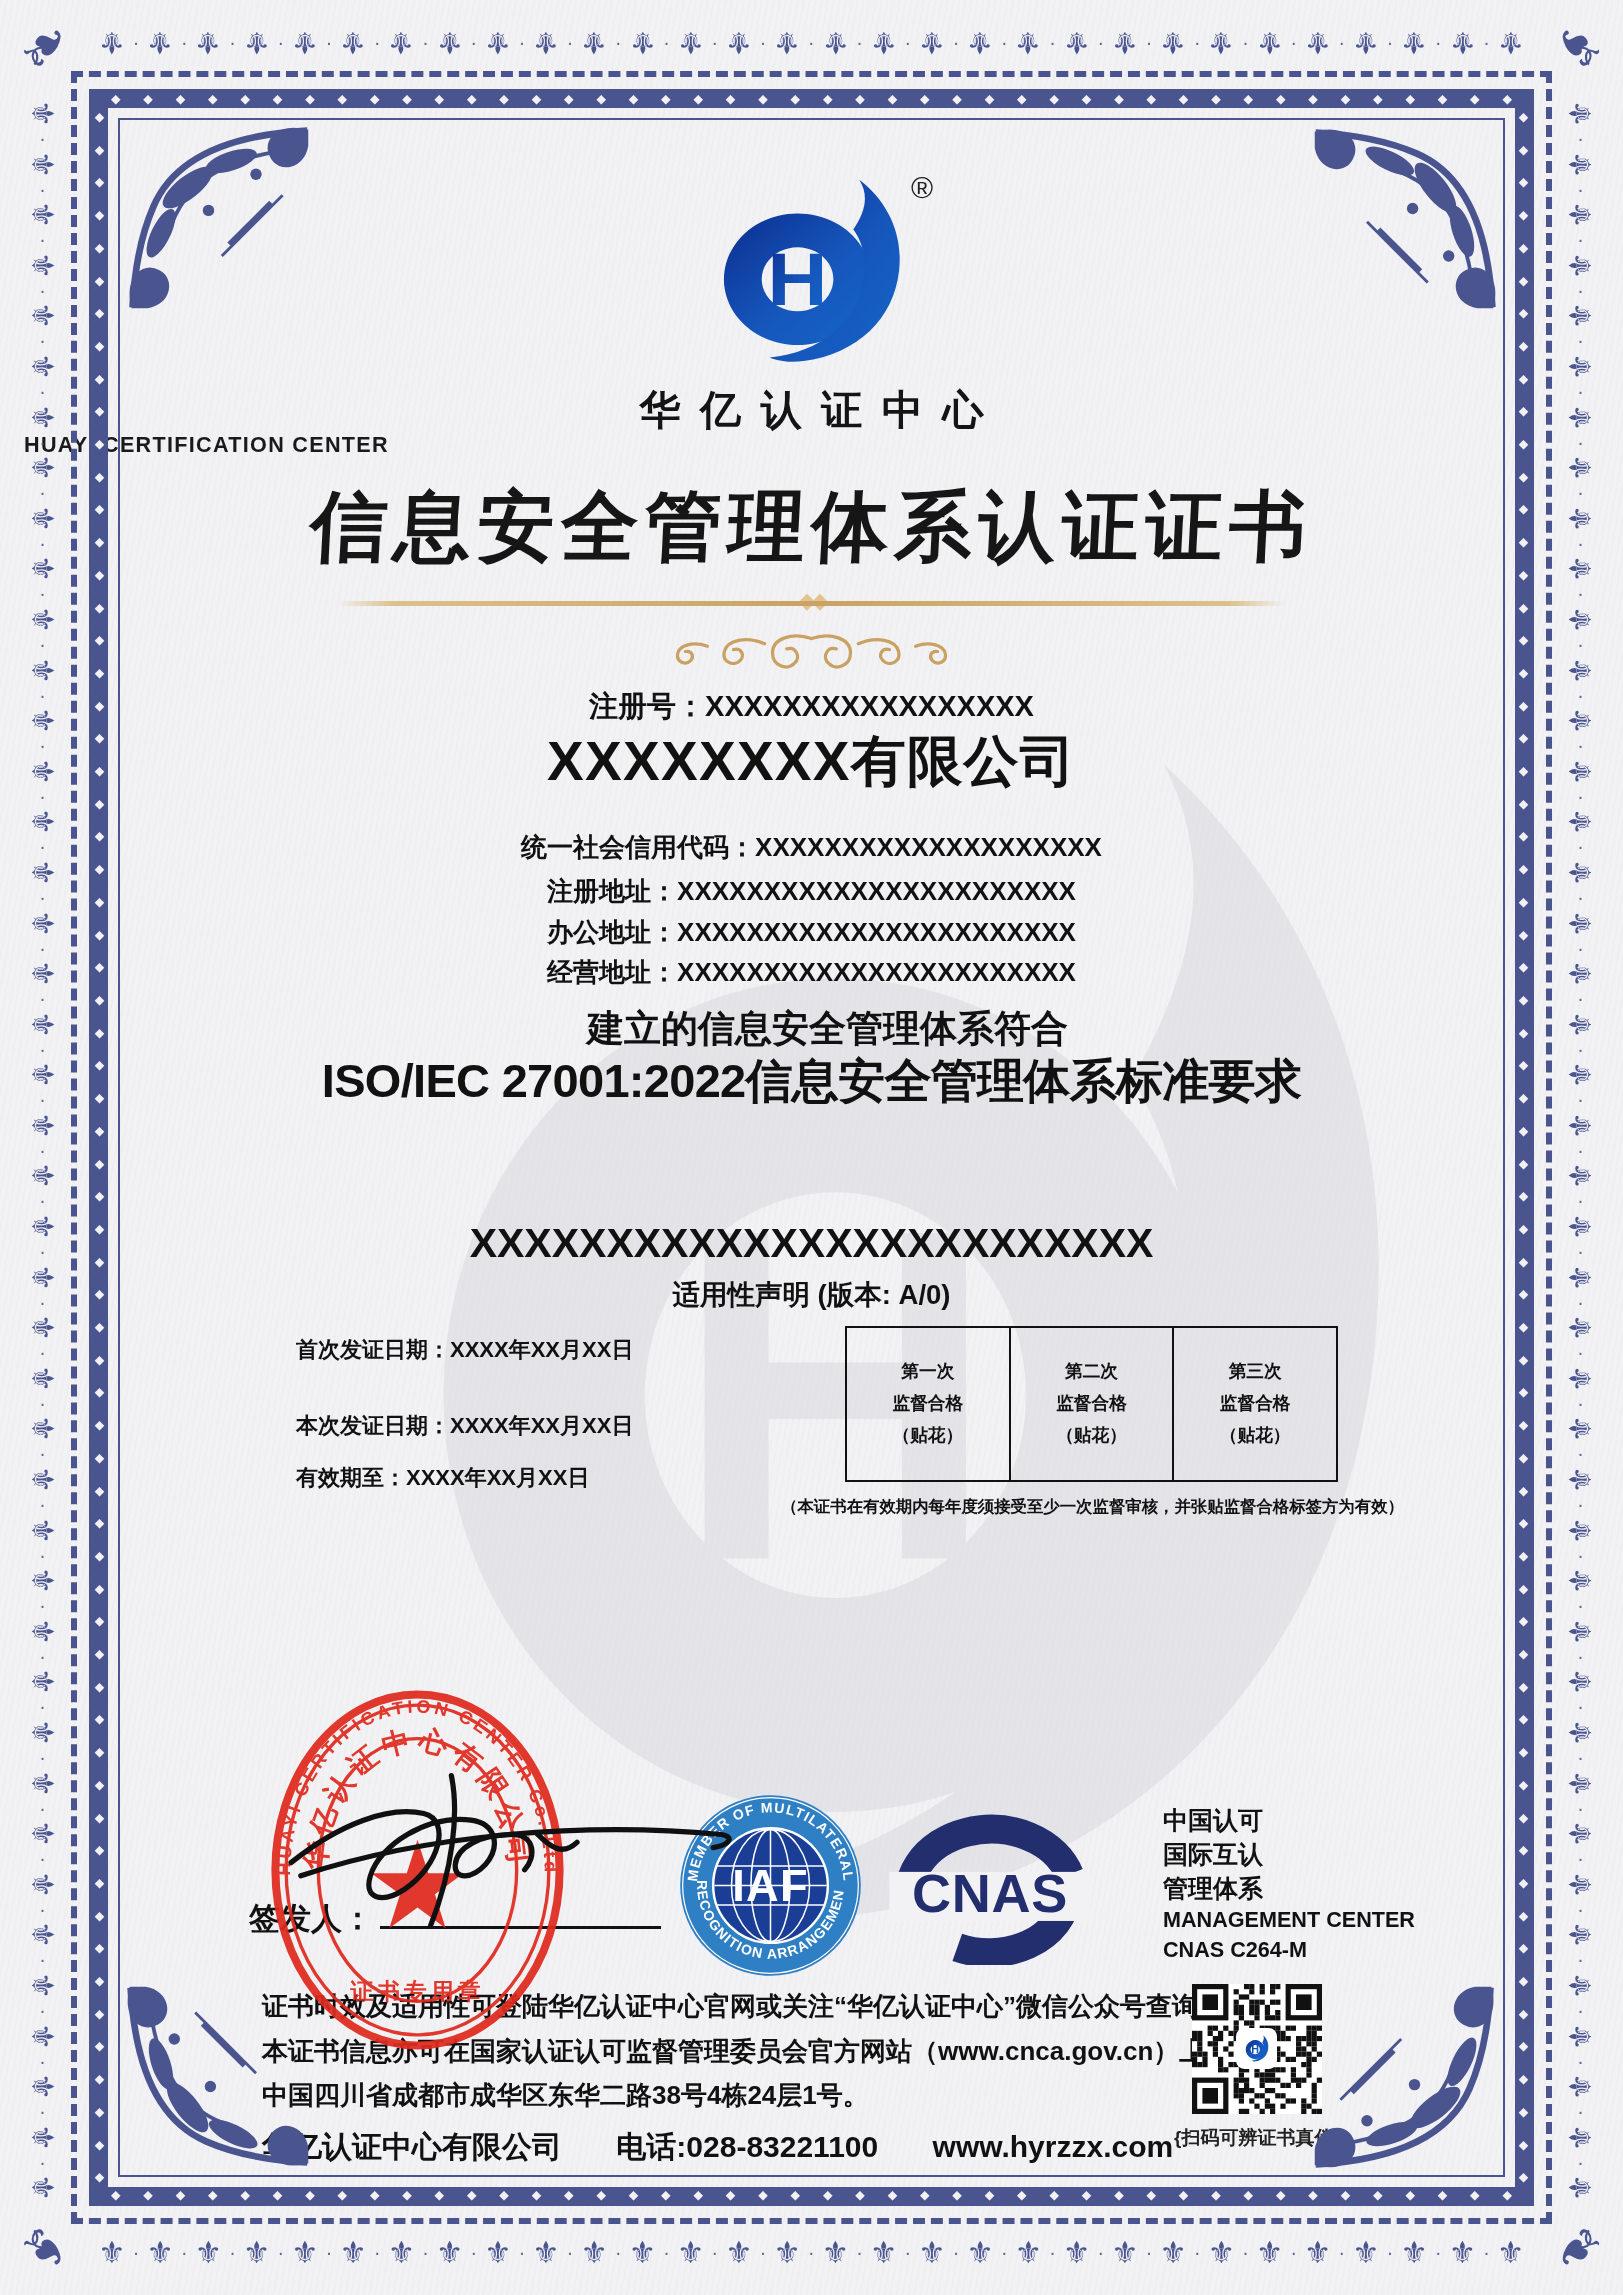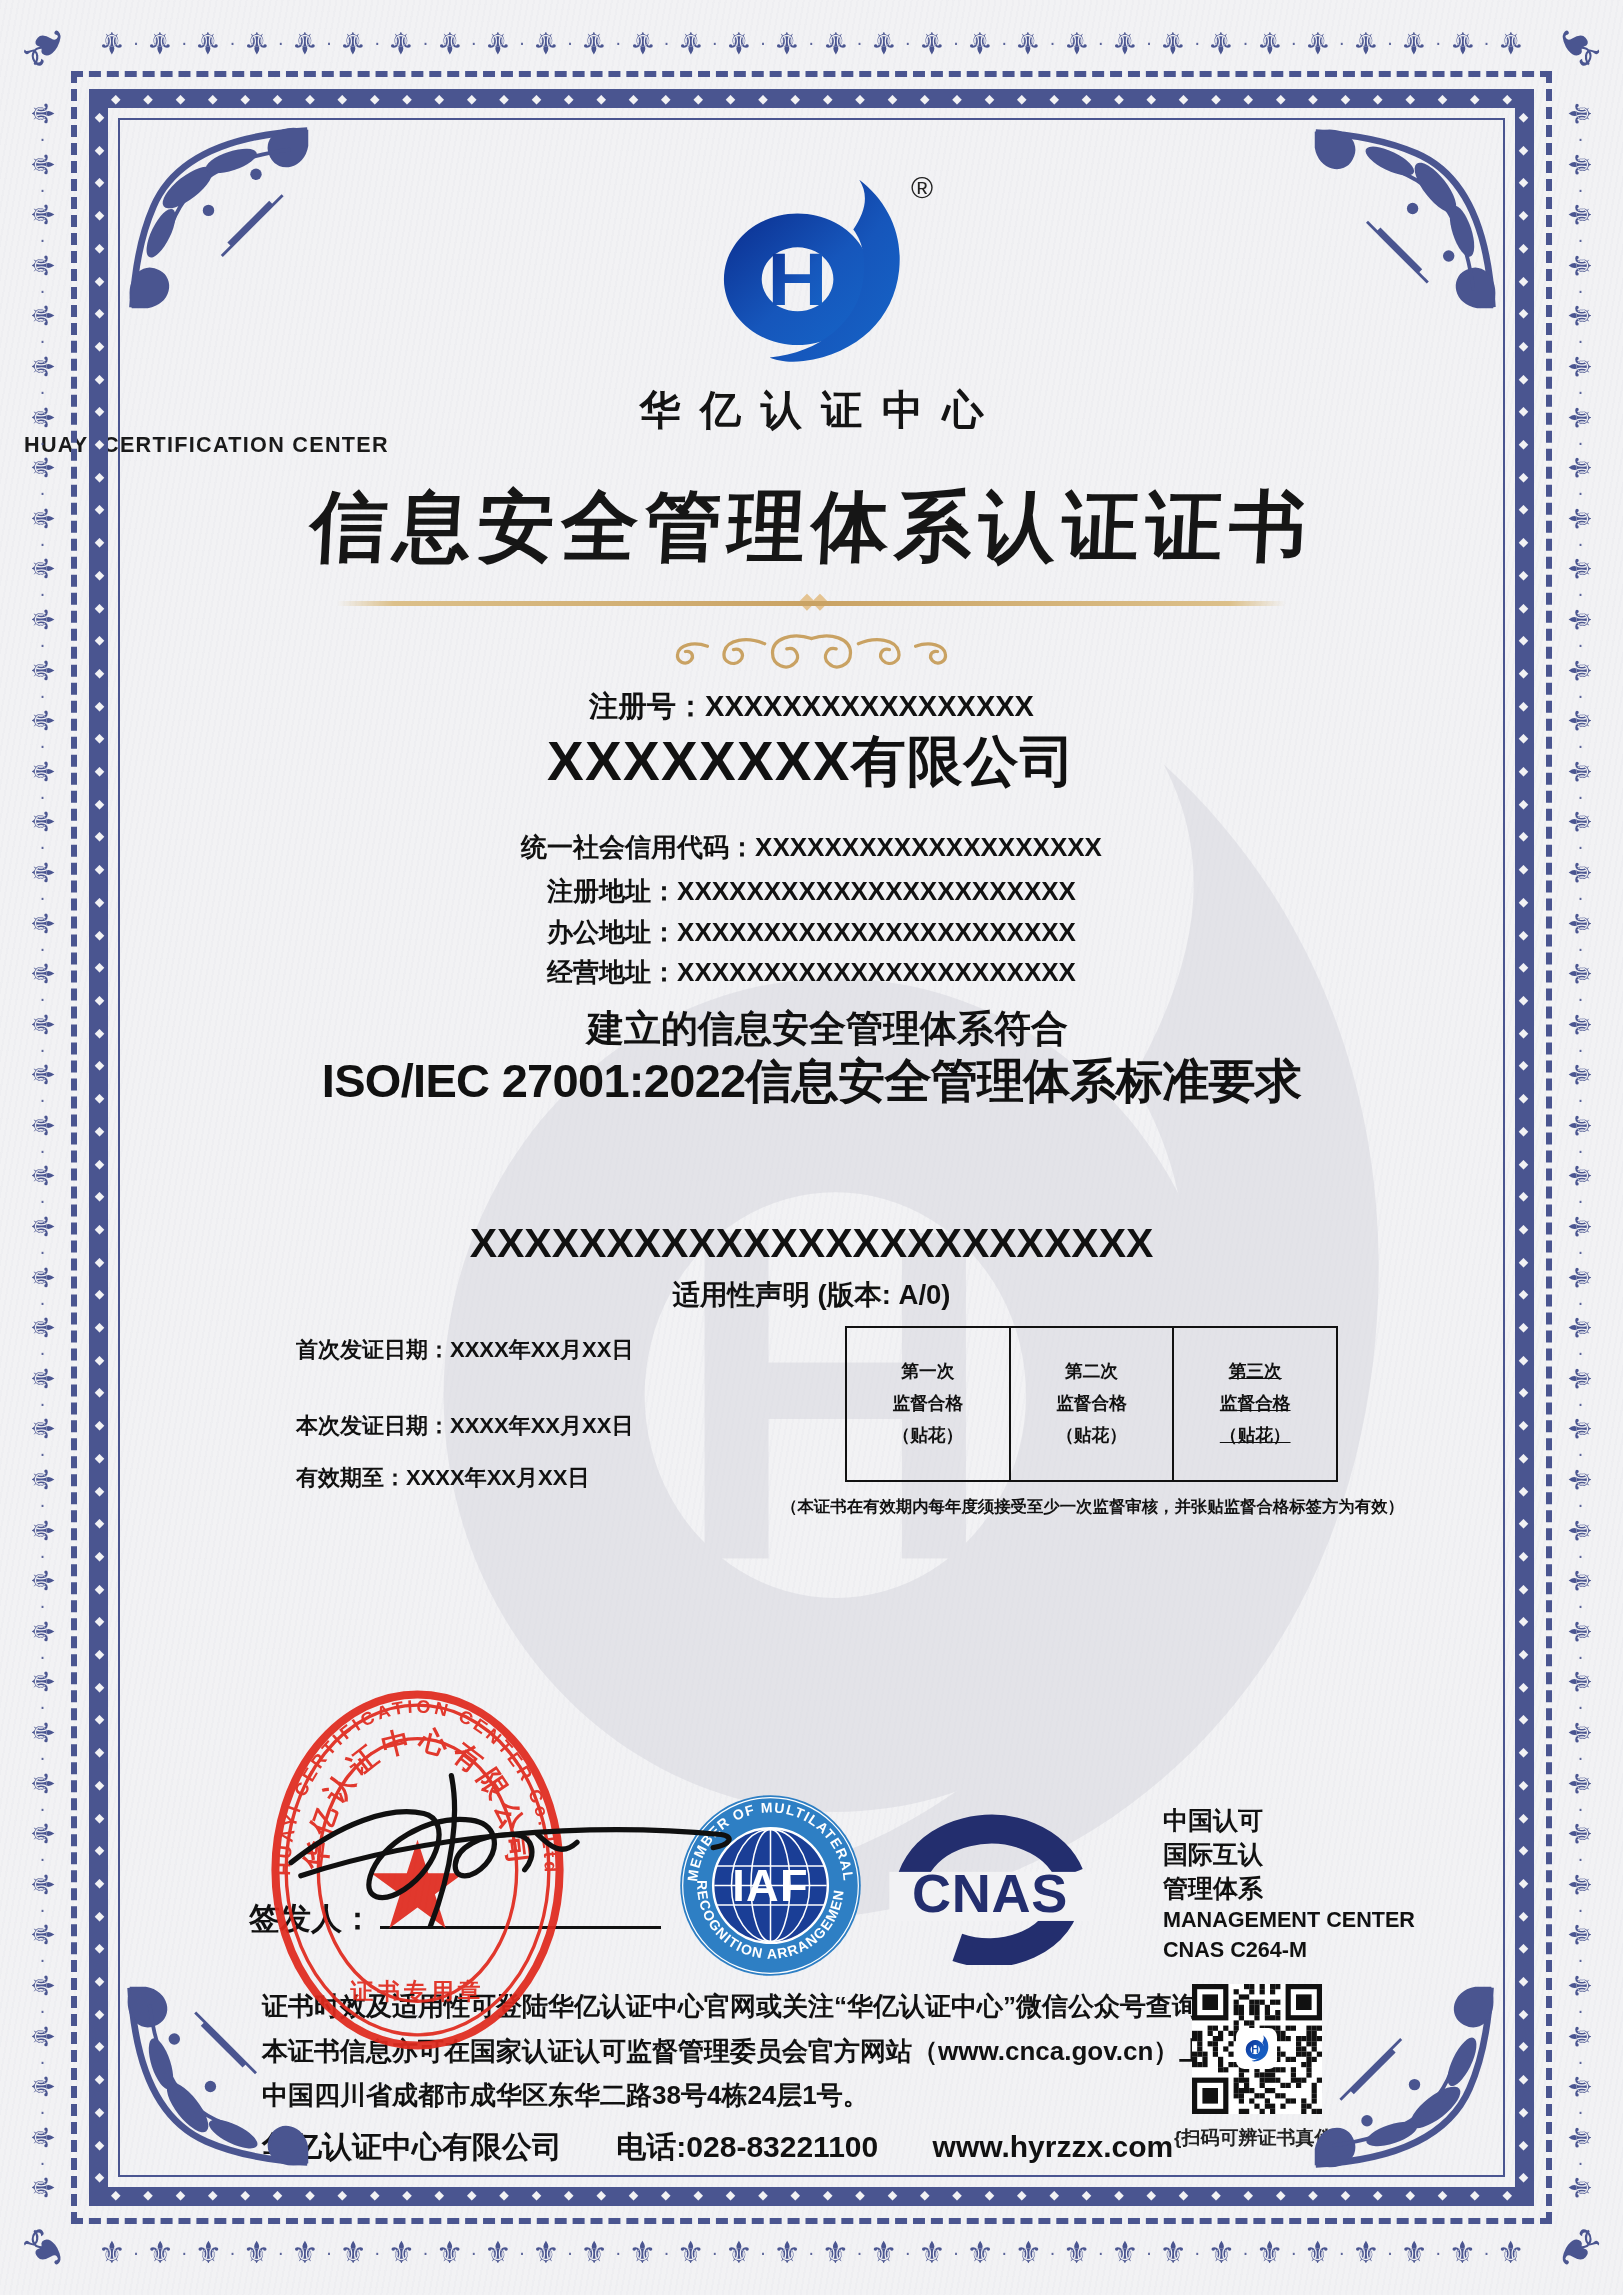--- a/index.html
+++ b/index.html
@@ -59,21 +59,21 @@
   .conformity{top:1004px;font-size:37px;font-weight:800;margin-left:32px;}
   .standard{top:1050px;font-size:47px;font-weight:800;letter-spacing:-0.7px;}
   .scope-h{top:1163px;font-size:37px;font-weight:800;}
   .scope-v{top:1220px;font-size:41px;font-weight:600;}
   .soa{top:1277px;font-size:27.5px;font-weight:600;}
   .date-row{position:absolute;left:296px;font-size:22px;font-weight:800;color:#111;z-index:1;white-space:nowrap;text-align:right;}
   .d1{top:1335px;} .d2{top:1399px;margin-top:12px;} .d3{top:1463px;}
   
   .sup-table{position:absolute;left:845px;top:1326px;width:489px;height:152px;display:flex;border:2.6px solid #111;background:rgba(255,255,255,0.0);z-index:1;}
   .sup-cell{flex:1;display:flex;flex-direction:column;justify-content:center;align-items:center;gap:14.4px;border-right:2.6px solid #111;font-weight:800;color:#111;}
-  .sup-cell:last-child{border-right:none;text-decoration:underline;}
+  .sup-cell:last-child{border-right:none;}
   .sup-cell span{font-size:17.7px;line-height:1;}
   .sup-note{position:absolute;left:772px;top:1496px;width:641px;text-align:center;font-size:16.4px;font-weight:800;color:#111;z-index:1;}
   
   .issuer-row{position:absolute;left:249px;top:1892px;z-index:1;font-size:31px;font-weight:800;color:#111;white-space:nowrap;}
   .issuer-line{display:inline-block;width:281px;border-bottom:3.3px solid #111;height:34px;margin-left:6.5px;}
   .stamp{position:absolute;left:260px;top:1679px;width:315px;height:382px;opacity:.93;z-index:2;}
   .signature{position:absolute;left:255px;top:1735px;width:504px;height:216px;z-index:3;}
   .iaf{position:absolute;left:679px;top:1794px;width:183px;height:183px;z-index:1;}
   .cnas{position:absolute;left:882px;top:1814px;width:216px;height:151px;z-index:1;}
   .accred{position:absolute;left:1163px;top:1803px;z-index:1;color:#111;}

